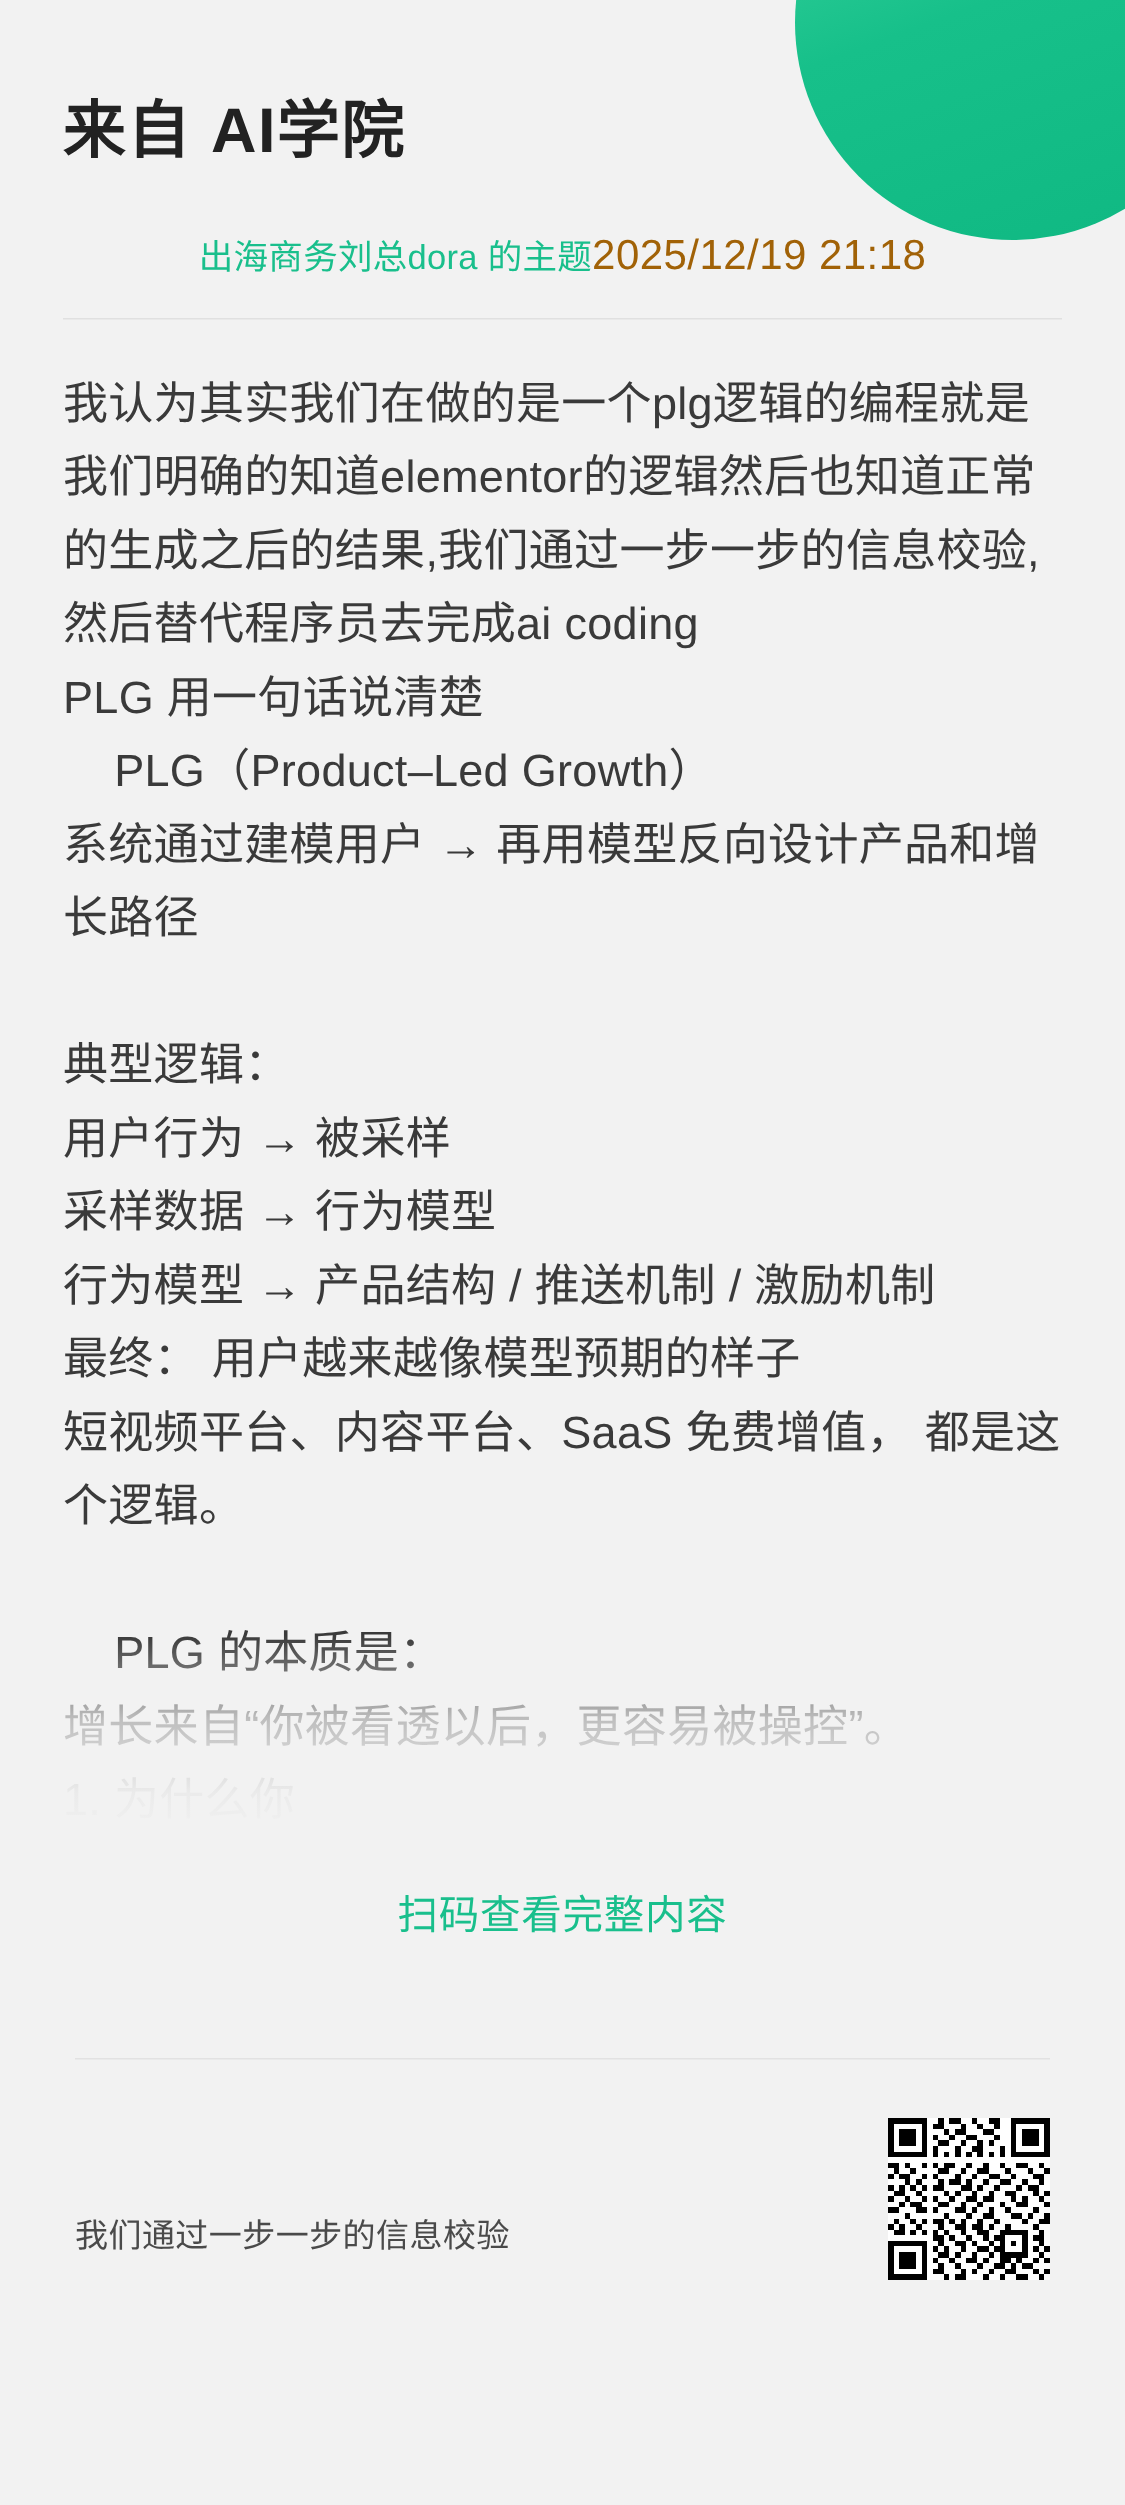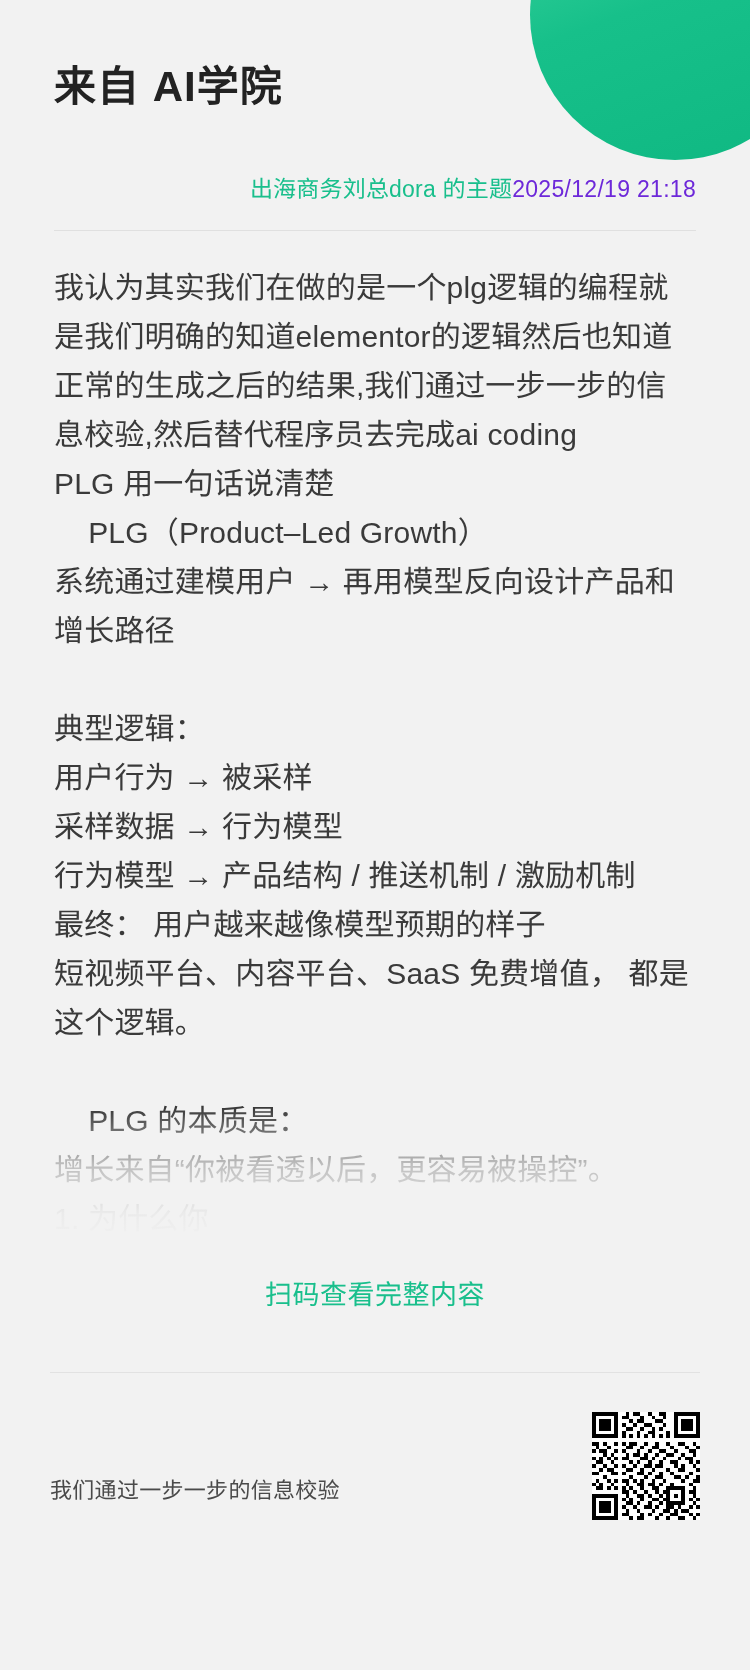--- a/index.html
+++ b/index.html
@@ -30,49 +30,49 @@
     width: 290px;
     height: 290px;
     border-radius: 50%;
     background: linear-gradient(160deg, #3fd6a0 0%, #17c08a 45%, #0fb882 100%);
     z-index: 0;
   }
 
   .content {
     position: relative;
     z-index: 1;
-    padding: 0 54px;
+    padding: 0 42px;
     box-sizing: border-box;
   }
 
   .title {
     padding-top: 62px;
     font-size: 42px;
     font-weight: bold;
     color: #222222;
     letter-spacing: 1px;
     line-height: 1.2;
   }
 
   .meta-row {
     display: flex;
     align-items: baseline;
-    justify-content: flex-end;
-    margin-top: 58px;
+    justify-content: center;
+    margin-top: 40px;
   }
 
   .meta-author {
     font-size: 23px;
     color: #19bf8c;
     letter-spacing: 0.2px;
   }
 
   .meta-time {
-    font-size: 23px;
-    color: #6d28d9;
+    font-size: 28px;
+    color: #a16207;
     letter-spacing: 0.3px;
   }
 
   .divider {
     margin-top: 26px;
     height: 1px;
     background: #e0e0e0;
     width: 100%;
   }
 

